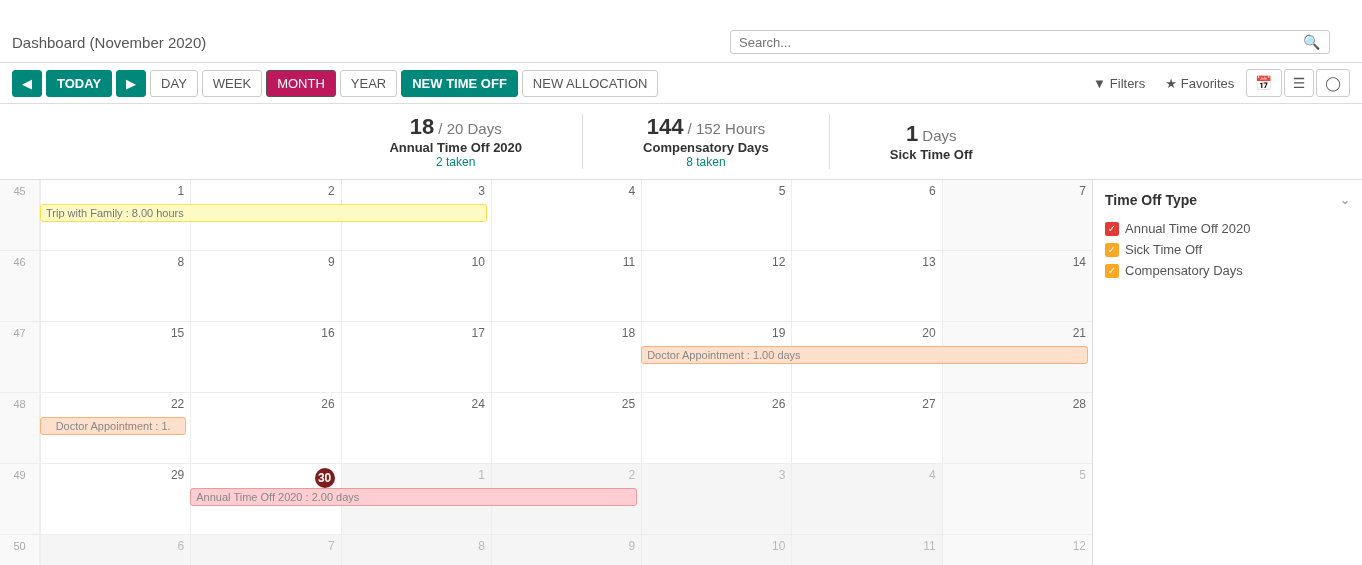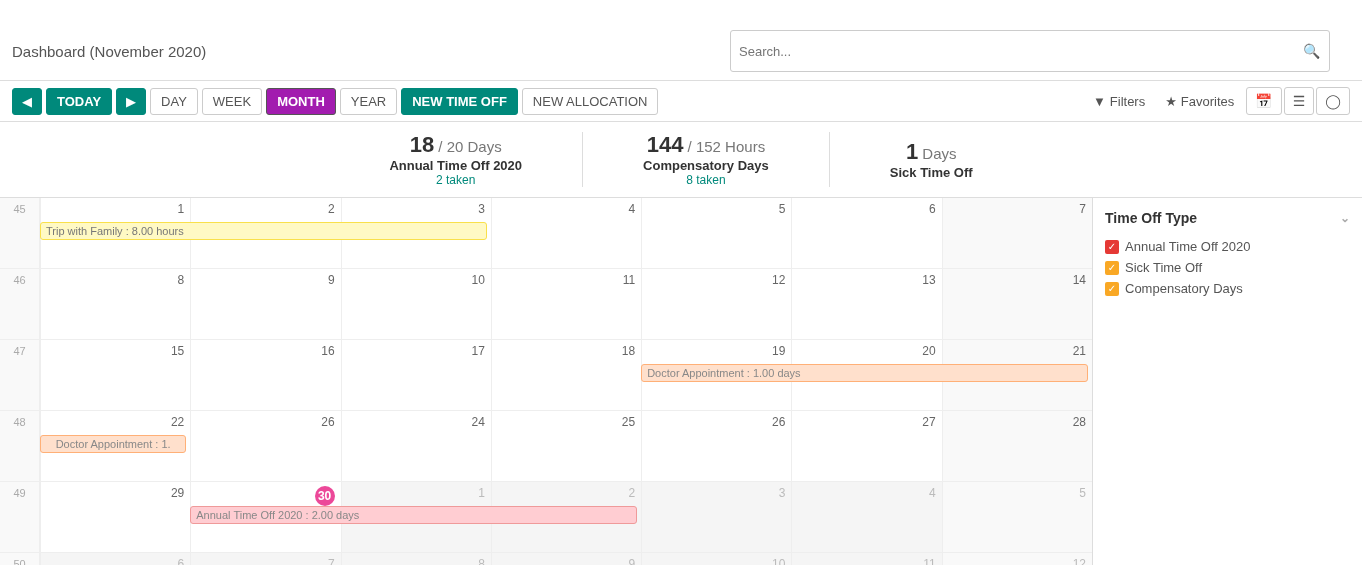--- a/index.html
+++ b/index.html
@@ -6,37 +6,37 @@
     body { font-family: Arial, sans-serif; font-size: 13px; background: #fff; color: #333; }
 
     
     .top-bar {
       display: flex; align-items: center; justify-content: space-between;
       padding: 8px 12px; border-bottom: 1px solid #ddd; background: #fff; margin-top: 22px;
     }
     .top-bar-title { font-size: 15px; font-weight: normal; color: #555; }
     .search-box {
       display: flex; align-items: center; border: 1px solid #ccc;
-      border-radius: 3px; padding: 12px 8px; flex: 1; max-width: 600px; margin: 0 20px;
+      border-radius: 3px; padding: 3px 8px; flex: 1; max-width: 600px; margin: 0 20px;
     }
     .search-box input {
       border: none; outline: none; width: 100%; font-size: 13px; color: #666;
     }
     .search-icon { color: #aaa; font-size: 14px; }
 
     
     .nav-bar {
       display: flex; align-items: center; padding: 6px 12px;
       border-bottom: 1px solid #ddd; gap: 4px;
     }
     .nav-btn {
       border: 1px solid #ccc; background: #fff; padding: 5px 10px;
       border-radius: 3px; cursor: pointer; font-size: 13px; color: #555;
     }
-    .nav-btn.active { background: #a21caf; color: #fff; border-color: #555; font-weight: bold; }
+    .nav-btn.active { background: #be185d; color: #fff; border-color: #555; font-weight: normal; }
     .nav-btn.teal { background: #00897b; color: #fff; border-color: #00897b; font-size: 13px; font-weight: bold; }
     .nav-btn.arrow { background: #00897b; color: #fff; border-color: #00897b; padding: 5px 9px; }
     .nav-spacer { flex: 1; }
     .filter-btn {
       background: #fff; border: none; cursor: pointer; color: #555;
       font-size: 13px; display: flex; align-items: center; gap: 4px; padding: 5px 8px;
     }
     .view-icons { display: flex; align-items: center; gap: 2px; }
     .view-icon-btn {
       border: 1px solid #ccc; background: #fff; padding: 5px 8px;
@@ -85,21 +85,21 @@
     .cal-day {
       border-left: 1px solid #eee; padding: 4px 6px; min-height: 70px;
       position: relative; vertical-align: top; background: #fff;
     }
     .cal-day.other-month { background: #f5f5f5; }
     .cal-day.weekend-col { background: #f9f9f9; }
     .cal-day-num {
       font-size: 12px; color: #666; text-align: right; display: block;
     }
     .cal-day-num.today {
-      background: #ec4899; color: #fff; border-radius: 50%;
+      background: #7f1d1d; color: #fff; border-radius: 50%;
       width: 20px; height: 20px; display: flex; align-items: center; justify-content: center;
       margin-left: auto; font-size: 12px; font-weight: bold;
     }
     .cal-day-num.other { color: #bbb; }
     .event-yellow { background: #fff9c4; color: #777; border: 1px solid #f9e04b; }
     .event-pink { background: #ffcdd2; color: #888; border: 1px solid #ef9a9a; }
     .event-peach { background: #ffe0cc; color: #888; border: 1px solid #ffb077; }
 
     
     .week-events-row {

